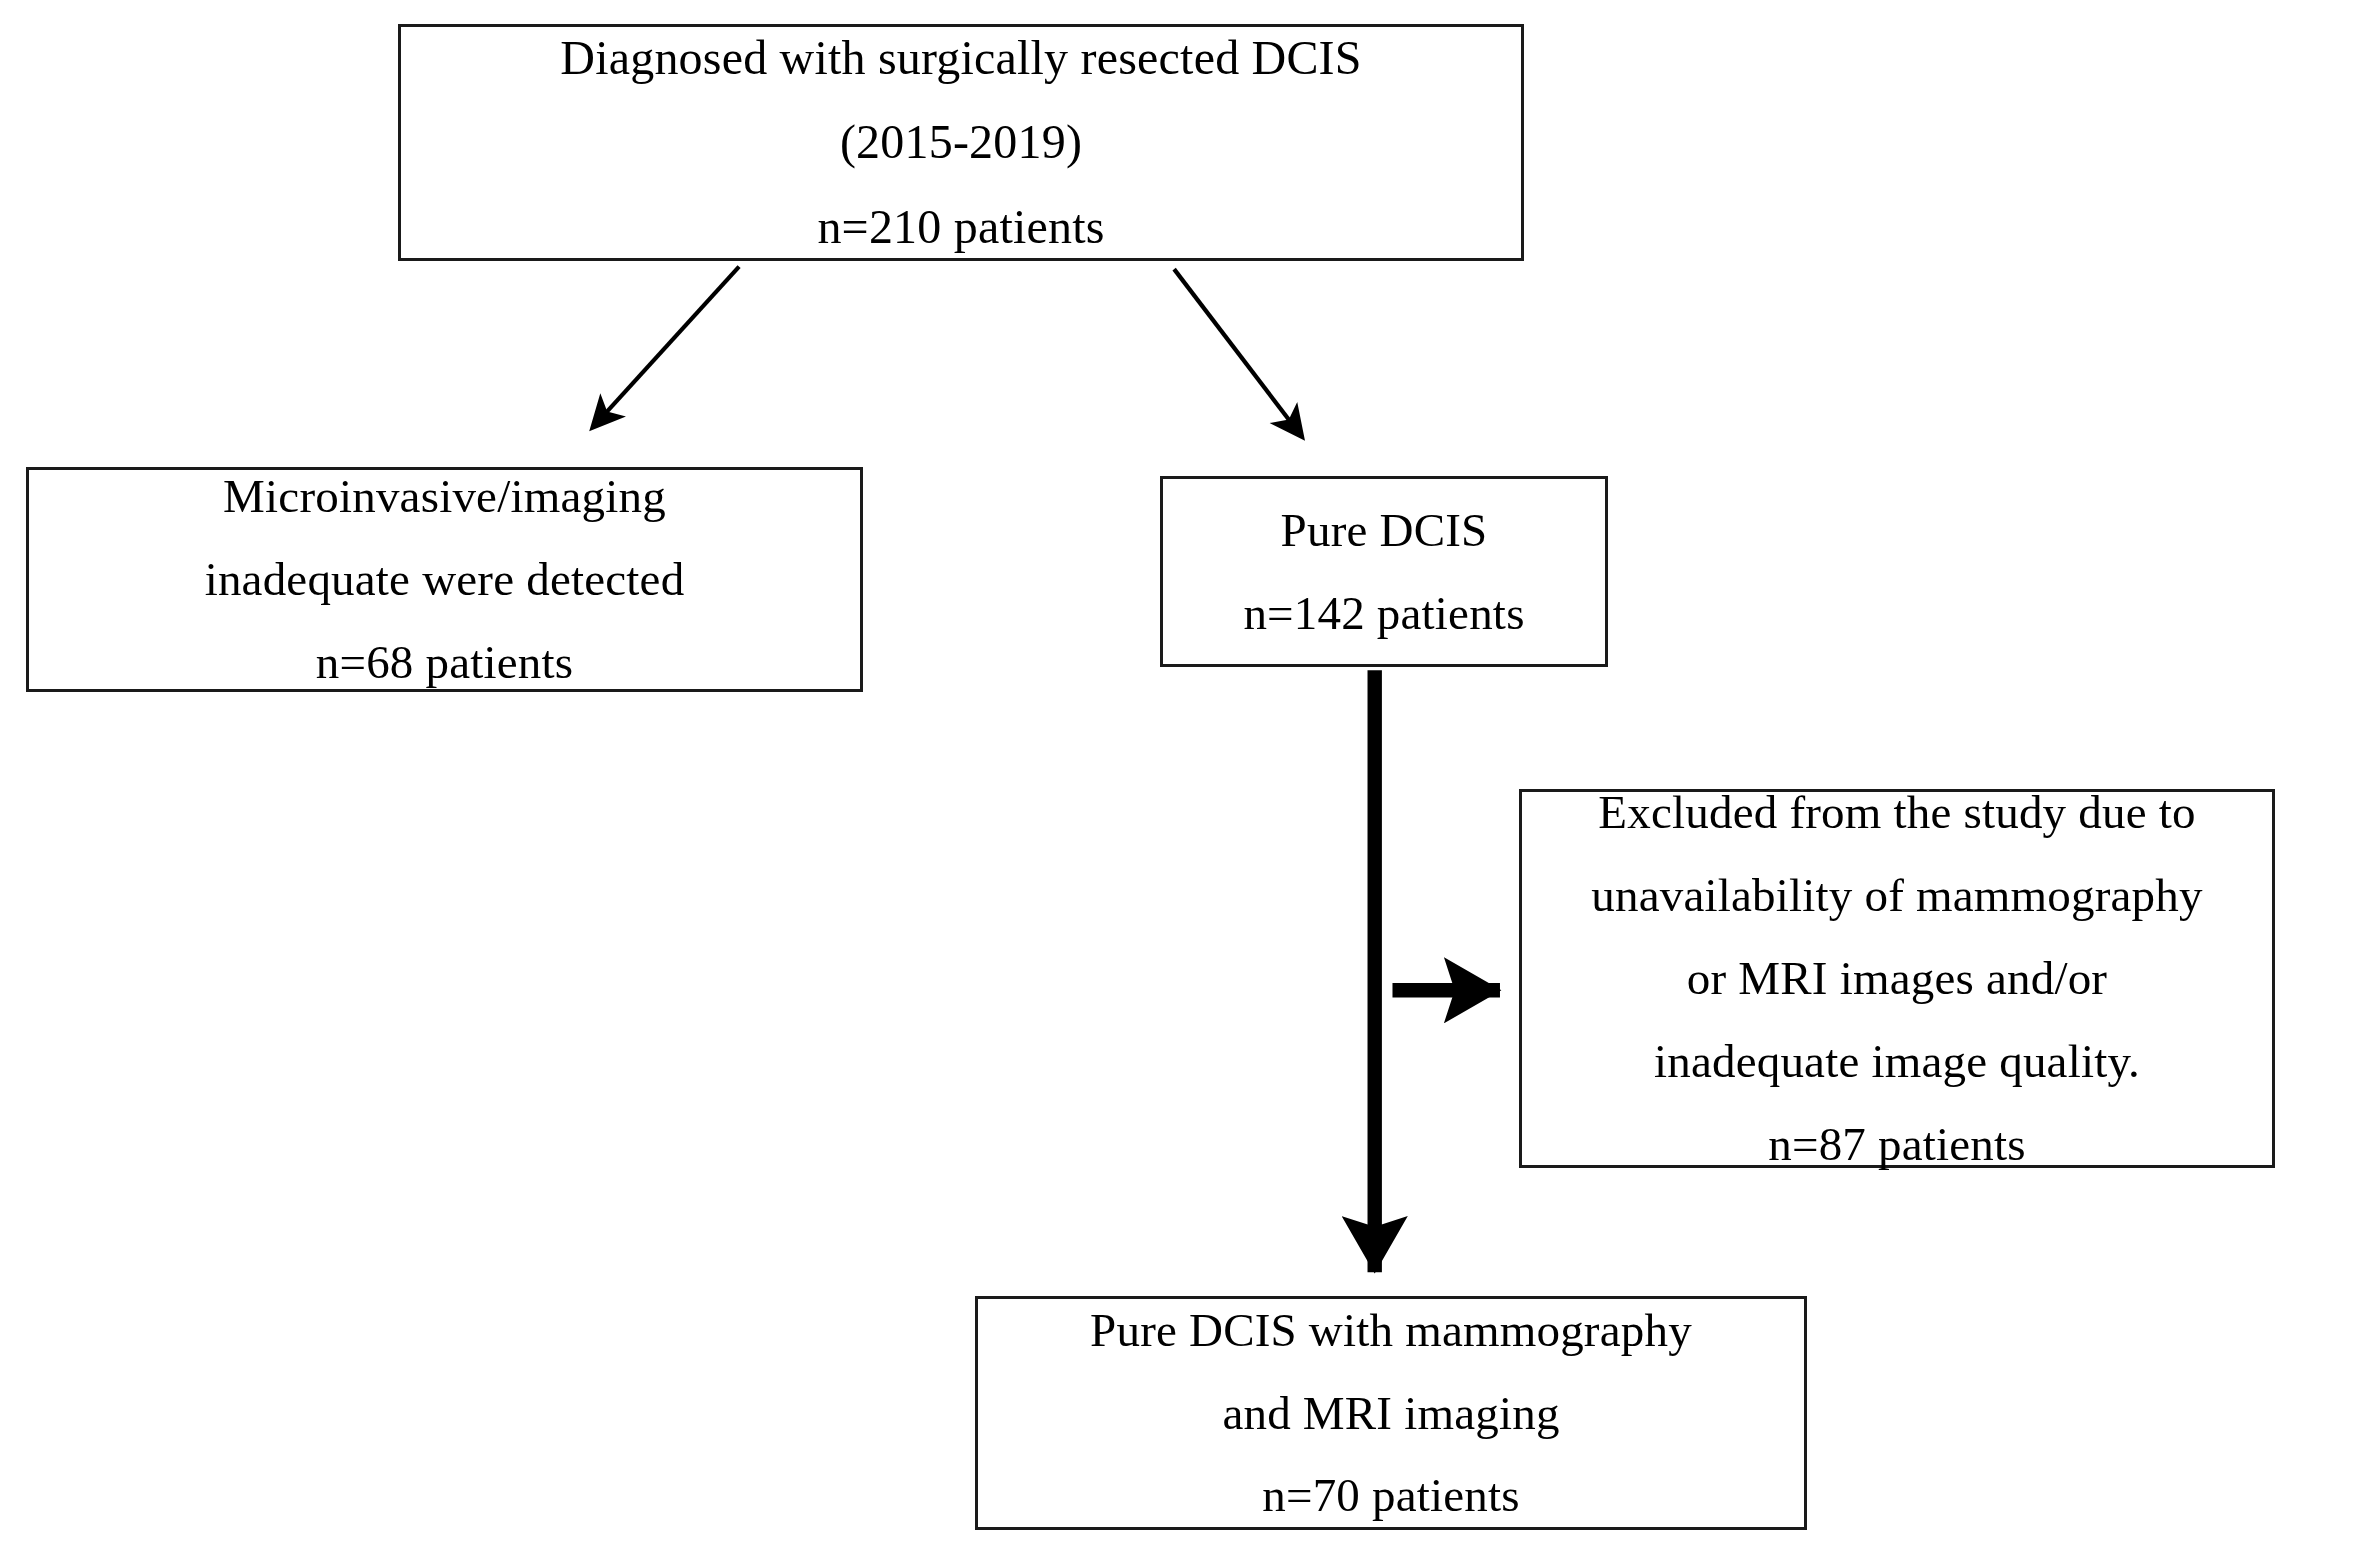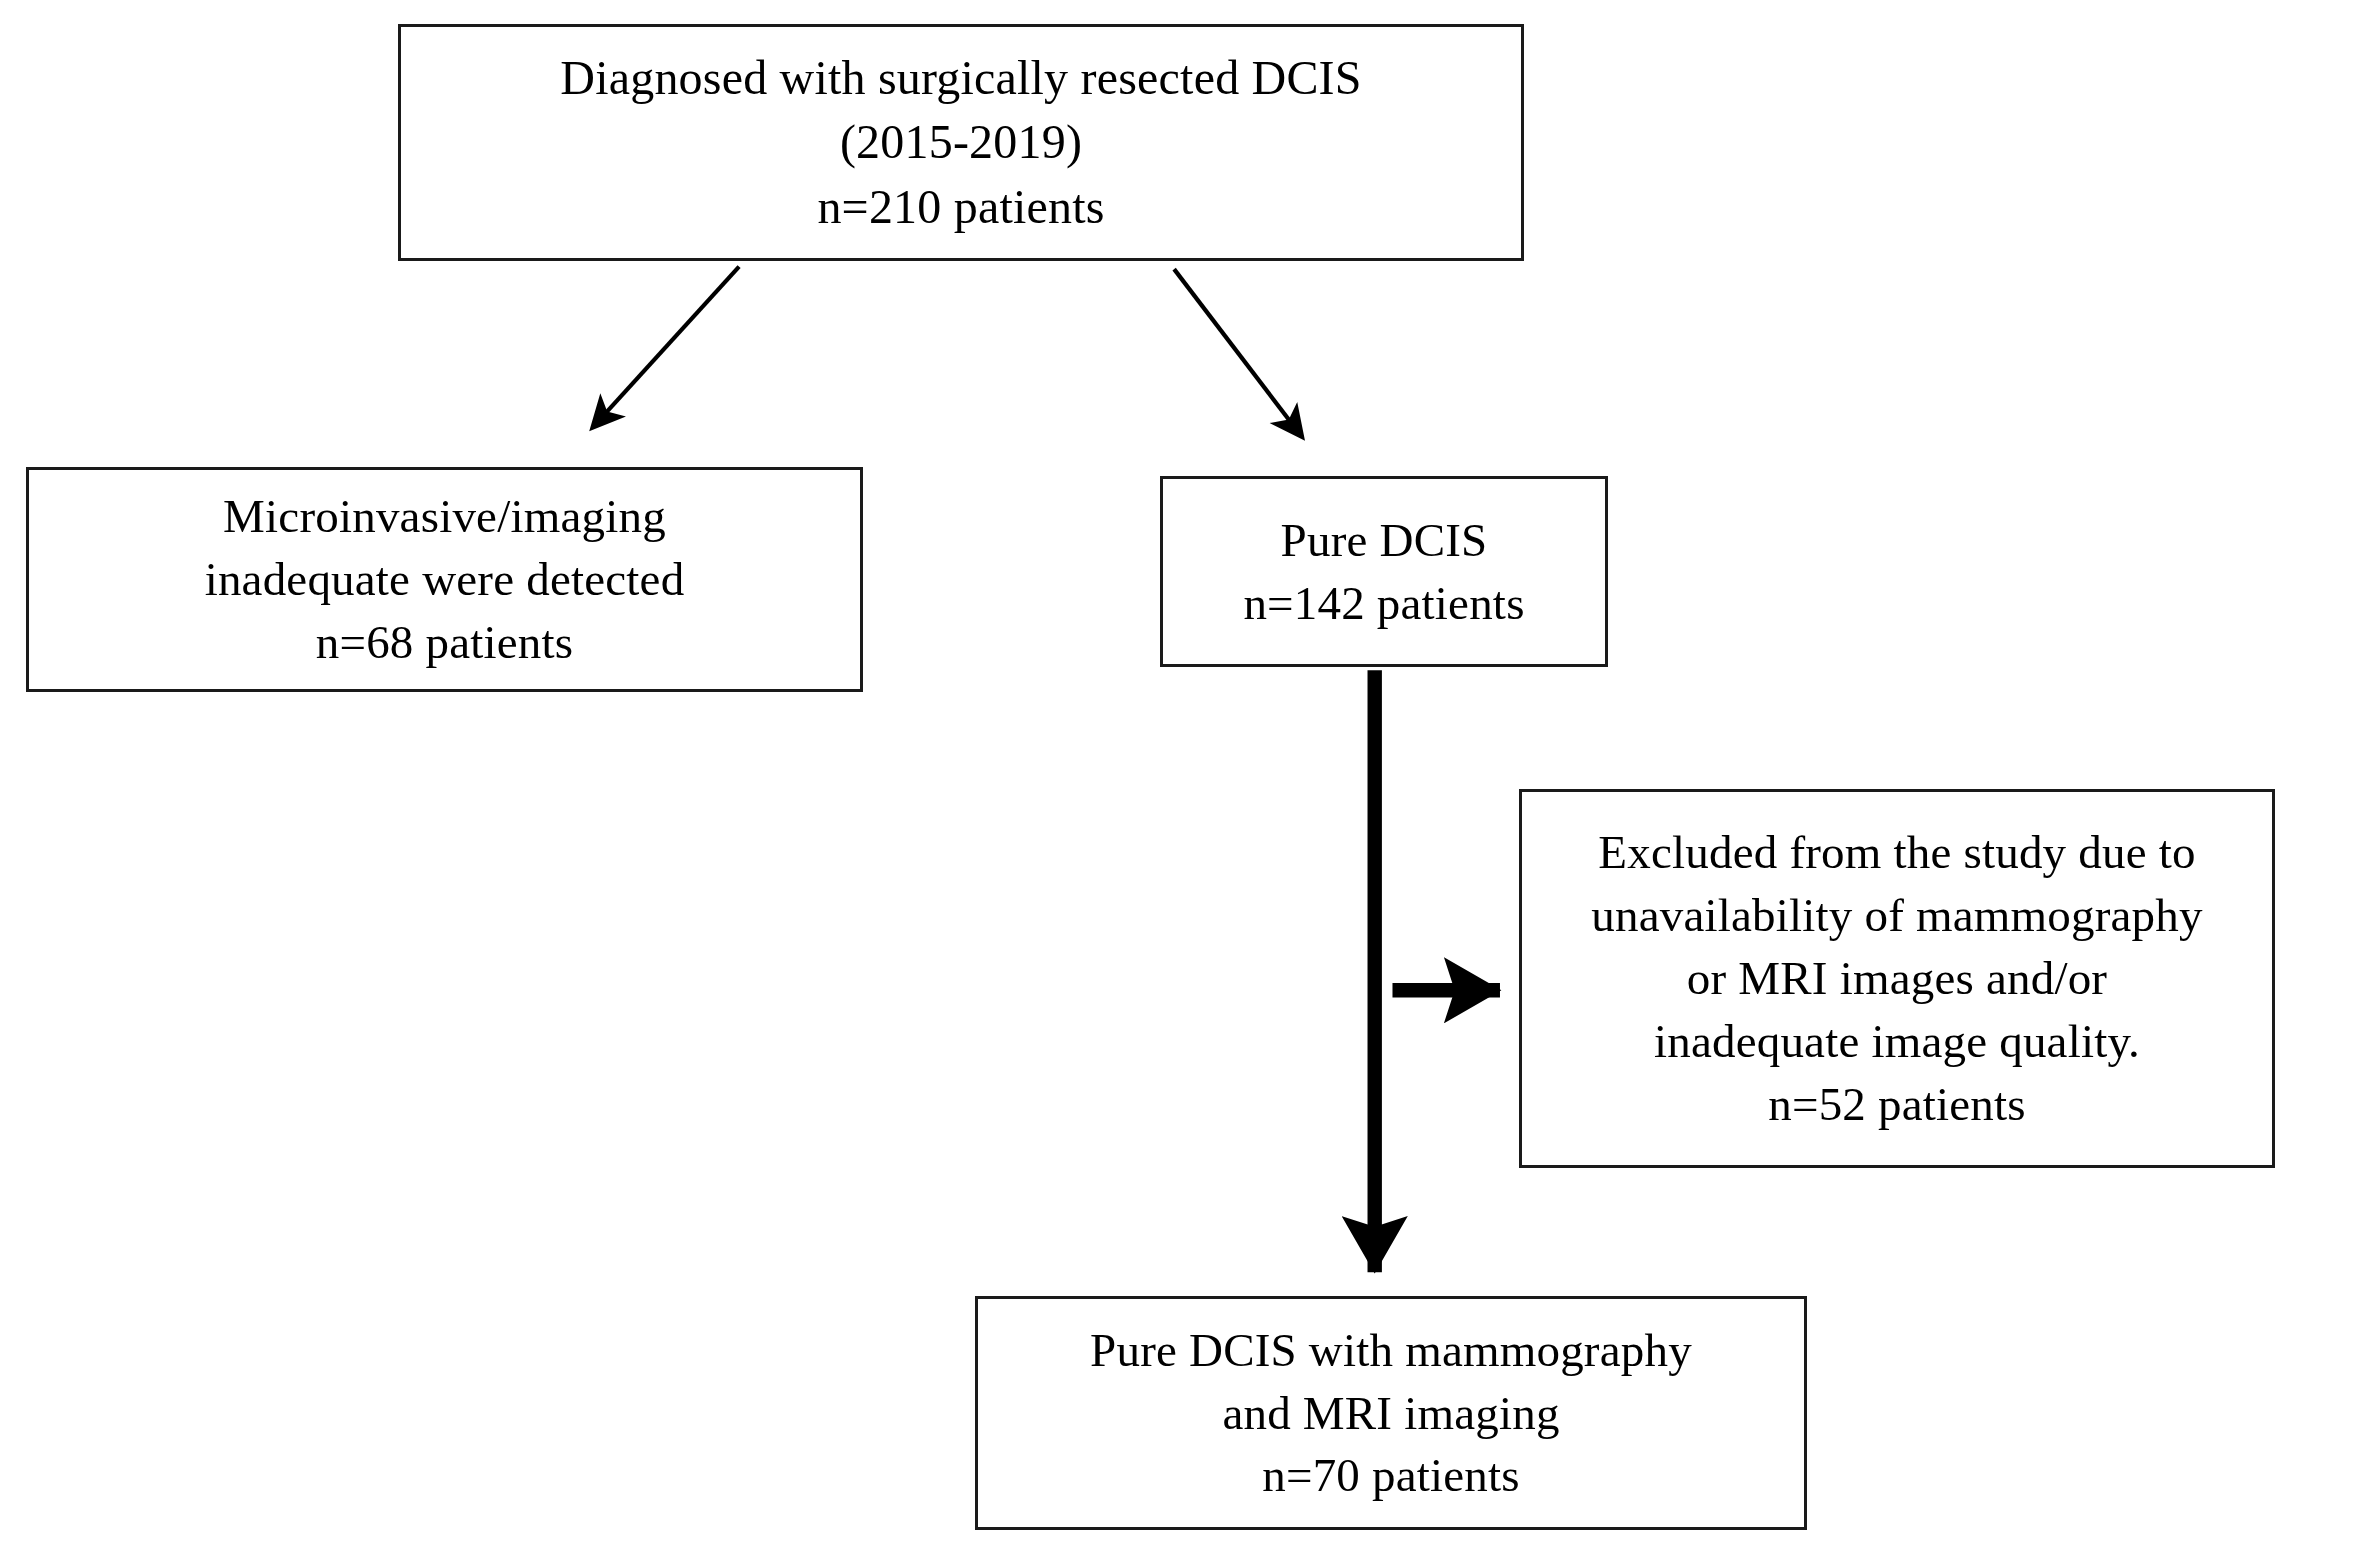--- a/index.html
+++ b/index.html
@@ -21,20 +21,21 @@
     background: #ffffff;
     border: 3.4px solid #1a1a1a;
     display: flex;
     flex-direction: column;
     align-items: center;
     justify-content: center;
     text-align: center;
     color: #000000;
     line-height: 1.34;
     letter-spacing: 0.2px;
+    gap: 20px;
   }
   .node .line {
     display: block;
     white-space: nowrap;
   }
   
   #node-top      { left: 398px;  top: 24px;   width: 1126px; height: 237px; font-size: 48px; }
   #node-invasive { left: 26px;   top: 467px;  width: 837px;  height: 225px; font-size: 47px; }
   #node-pure     { left: 1160px; top: 476px;  width: 448px;  height: 191px; font-size: 47px; text-align: center; }
   #node-excluded { left: 1519px; top: 789px;  width: 756px;  height: 379px; font-size: 47px; }
@@ -93,21 +94,21 @@
   <div class="node" id="node-pure">
     <span class="line">Pure DCIS</span>
     <span class="line">n=142 patients</span>
   </div>
 
   <div class="node" id="node-excluded">
     <span class="line">Excluded from the study due to</span>
     <span class="line">unavailability of mammography</span>
     <span class="line">or MRI images and/or</span>
     <span class="line">inadequate image quality.</span>
-    <span class="line">n=52 patients</span>
+    <span class="line">n=87 patients</span>
   </div>
 
   <div class="node" id="node-final">
     <span class="line">Pure DCIS with mammography</span>
     <span class="line">and MRI imaging</span>
     <span class="line">n=70 patients</span>
   </div>
 
 </div>
 

